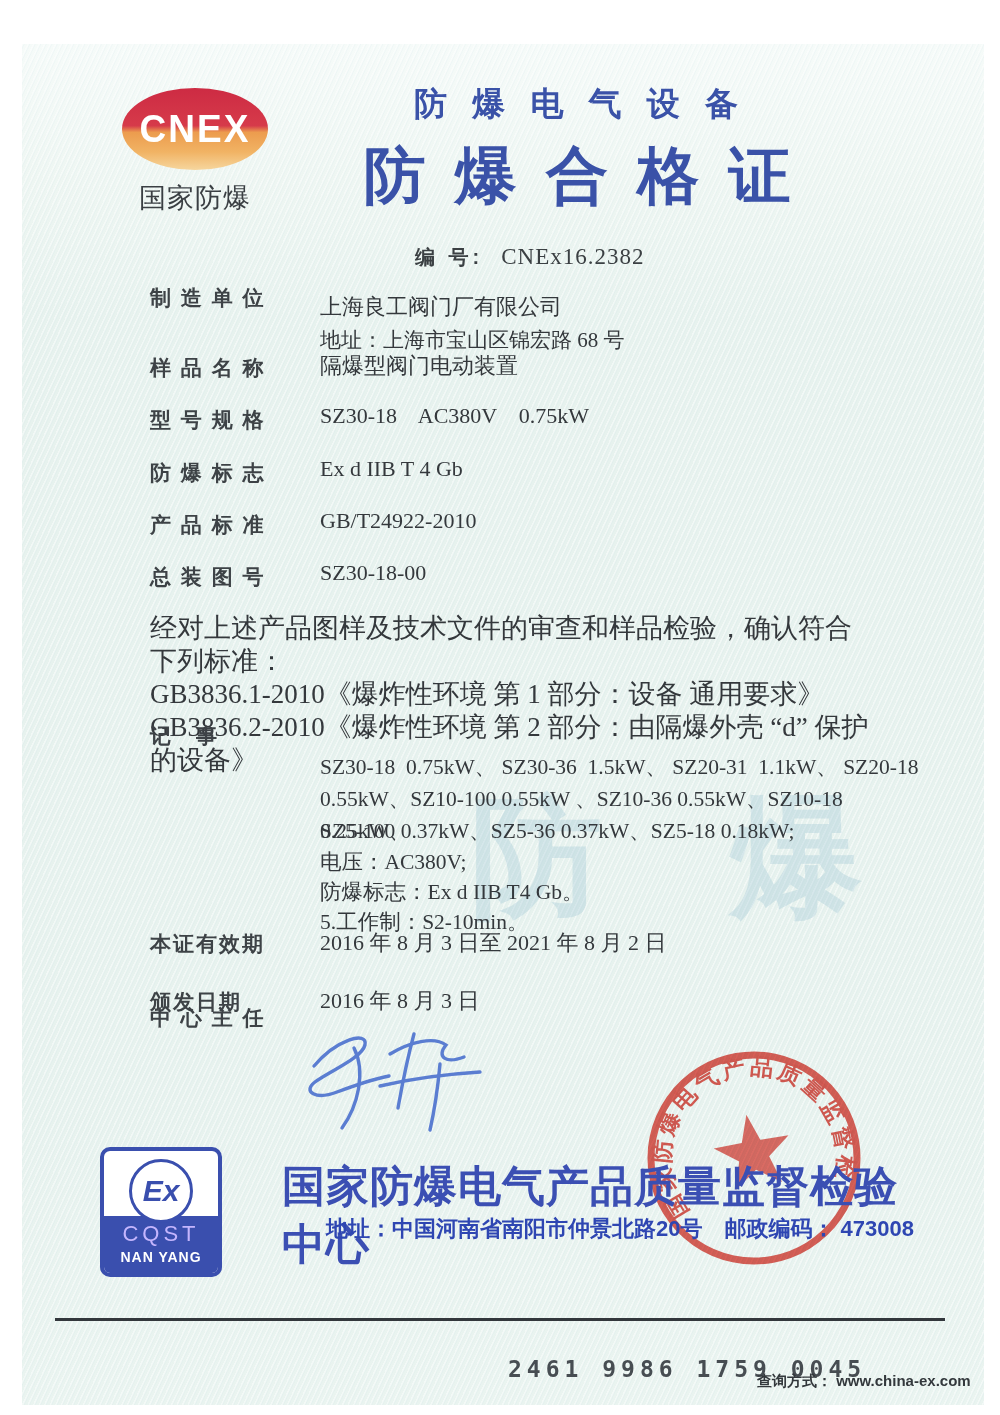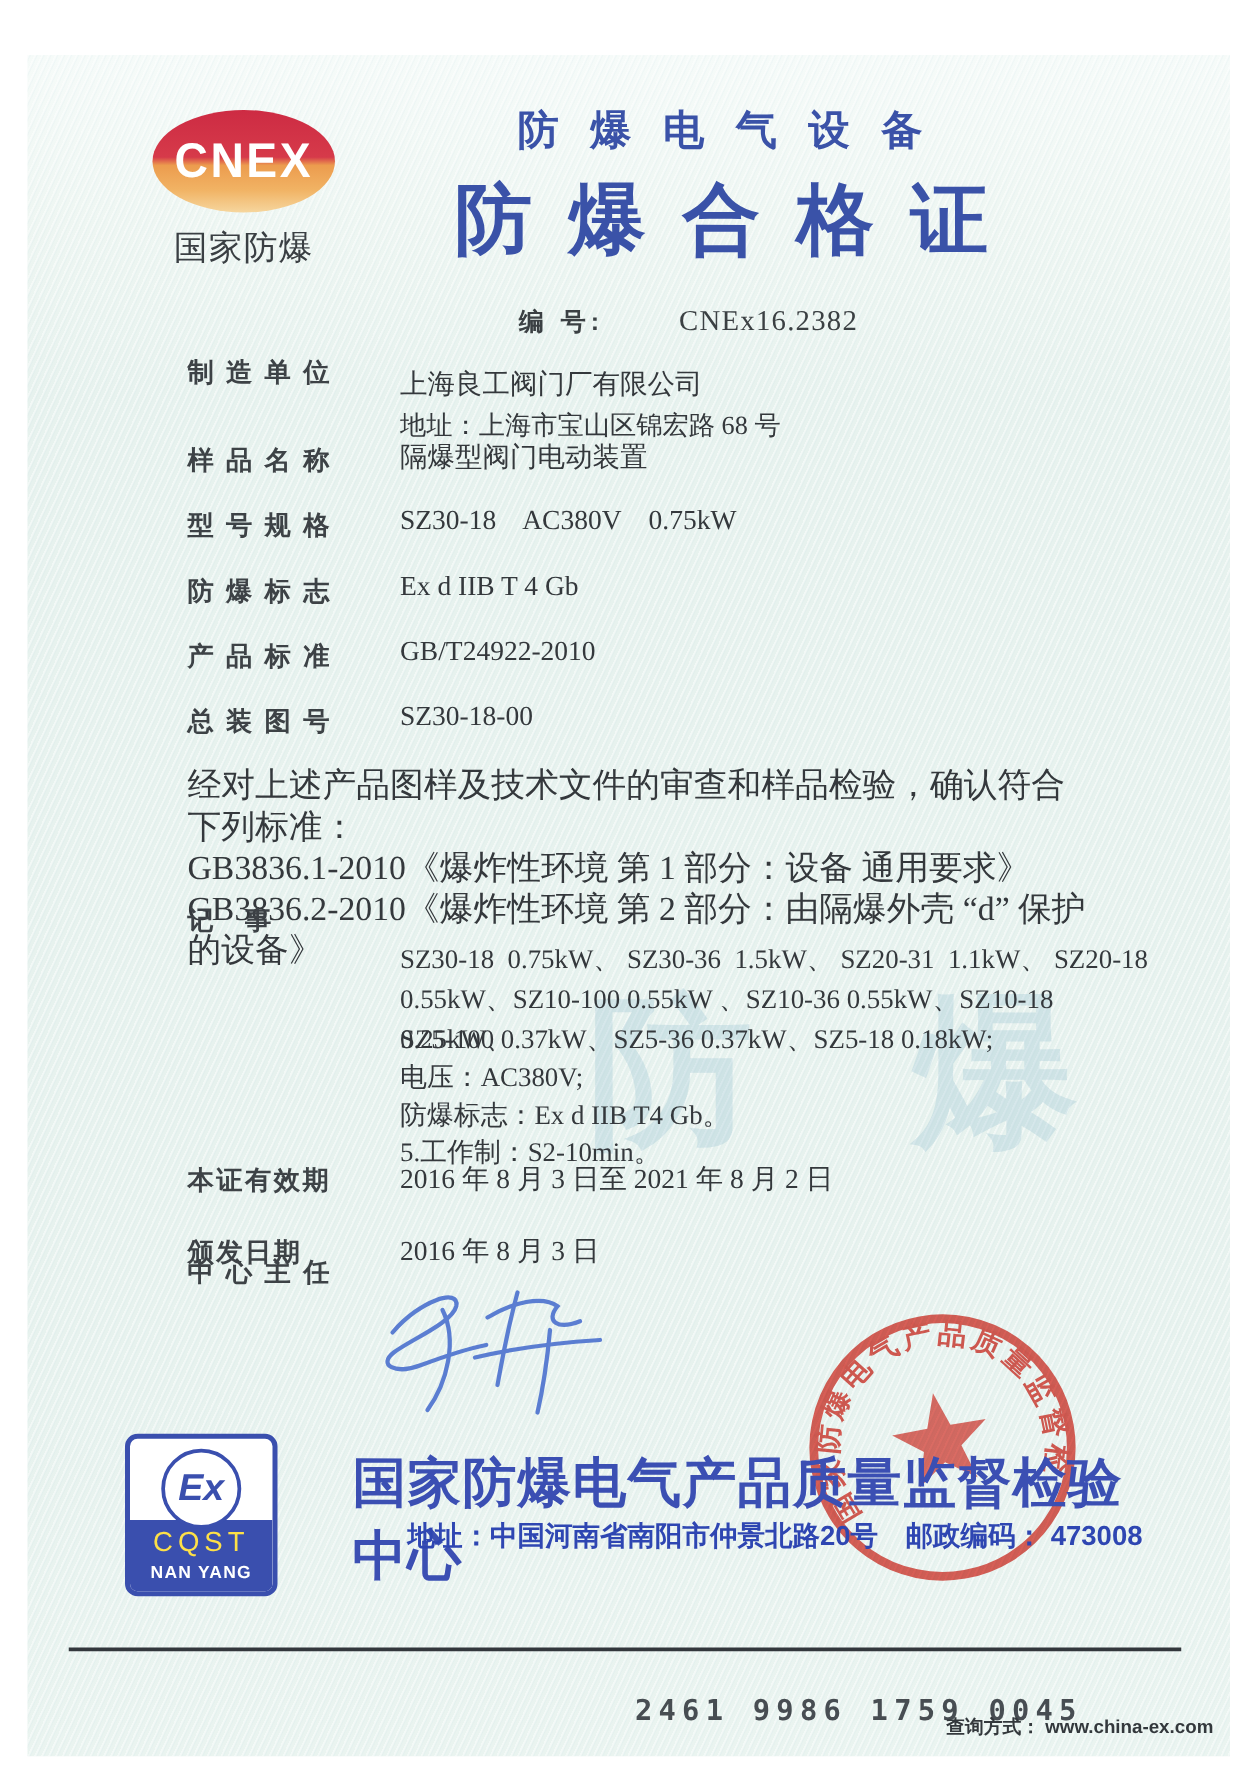--- a/index.html
+++ b/index.html
@@ -25,21 +25,21 @@
     display:flex; align-items:center; justify-content:center;
   }
   .cnex-word{ color:#ffffff; font-weight:bold; font-size:37px; letter-spacing:2px; transform:scaleY(1.05); }
   .cnex-caption{ left:112px; top:180px; width:166px; text-align:center; font-size:27px; color:#3a3f43; letter-spacing:1px; }
 
   
   .subtitle{ left:370px; top:82px; width:420px; text-align:center; font-size:33px; font-weight:bold; color:#3a52a8; letter-spacing:8px; white-space:pre; }
   .title{ left:330px; top:134px; width:500px; text-align:center; font-size:62px; font-weight:bold; color:#3a52a8; letter-spacing:6px; white-space:pre; }
   .certno{ left:415px; top:244px; font-size:20px; color:#3b4043; }
   .certno .lab{ font-weight:bold; letter-spacing:4px; }
-  .certno .val{ font-family:"Liberation Serif", serif; font-size:23px; margin-left:60px; letter-spacing:1px; }
+  .certno .val{ font-family:"Liberation Serif", serif; font-size:23px; margin-left:18px; letter-spacing:1px; }
 
   
   .flabel{ left:150px; font-size:21px; font-weight:bold; color:#3d4246; letter-spacing:2px; white-space:pre; }
   .fvalue{ left:320px; font-family:"Liberation Serif", serif; font-size:22px; color:#34383c; white-space:pre; }
 
   .para{ left:150px; width:720px; font-size:27px; color:#34383c; line-height:33px; }
   .para .intro{ font-family:"Liberation Sans", sans-serif; }
   .para .item{ font-family:"Liberation Serif", serif; }
 
   .rline{ left:320px; width:600px; font-family:"Liberation Serif", serif; font-size:21.5px; color:#34383c; line-height:32px; white-space:pre-wrap; }
@@ -49,21 +49,21 @@
 
   
   .sig{ left:292px; top:1018px; }
   .seal{ left:638px; top:1042px; mix-blend-mode:multiply; opacity:.88; }
 
   
   .exbox{ left:100px; top:1147px; width:122px; height:130px; border:4px solid #3a4fae; border-radius:10px; background:#ffffff; overflow:hidden; }
   .exband{ position:absolute; left:0; right:0; bottom:0; height:57px; background:#3a4fae; }
   .excircle{ position:absolute; left:25px; top:8px; width:64px; height:64px; border:3px solid #3a4fae; border-radius:50%; background:#ffffff; display:flex; align-items:center; justify-content:center; }
   .excircle span{ color:#3a4fae; font-weight:bold; font-size:30px; font-style:italic; }
-  .exband .l1{ position:absolute; left:0; right:0; top:5px; text-align:center; color:#fde047; font-size:22px; letter-spacing:4px; }
+  .exband .l1{ position:absolute; left:0; right:0; top:5px; text-align:center; color:#c4b5fd; font-size:22px; letter-spacing:4px; }
   .exband .l2{ position:absolute; left:0; right:0; top:33px; text-align:center; color:#fff; font-size:14px; font-weight:bold; letter-spacing:1px; }
 
   
   .orgname{ left:282px; top:1158px; width:650px; font-size:43px; font-weight:bold; color:#3b4fb3; letter-spacing:1px; font-family:"Liberation Serif", serif; }
   .orgaddr{ left:300px; top:1214px; width:640px; text-align:center; font-size:22px; font-weight:bold; color:#2e46b2; }
   .orgcontact{ left:285px; top:1253px; width:670px; text-align:center; font-size:22px; font-weight:bold; color:#2e46b2; }
 
   
   .rule{ left:55px; top:1318px; width:890px; height:3px; background:#33373c; }
   .note{ left:60px; top:1340px; font-size:17px; color:#2c3034; font-weight:500; }

